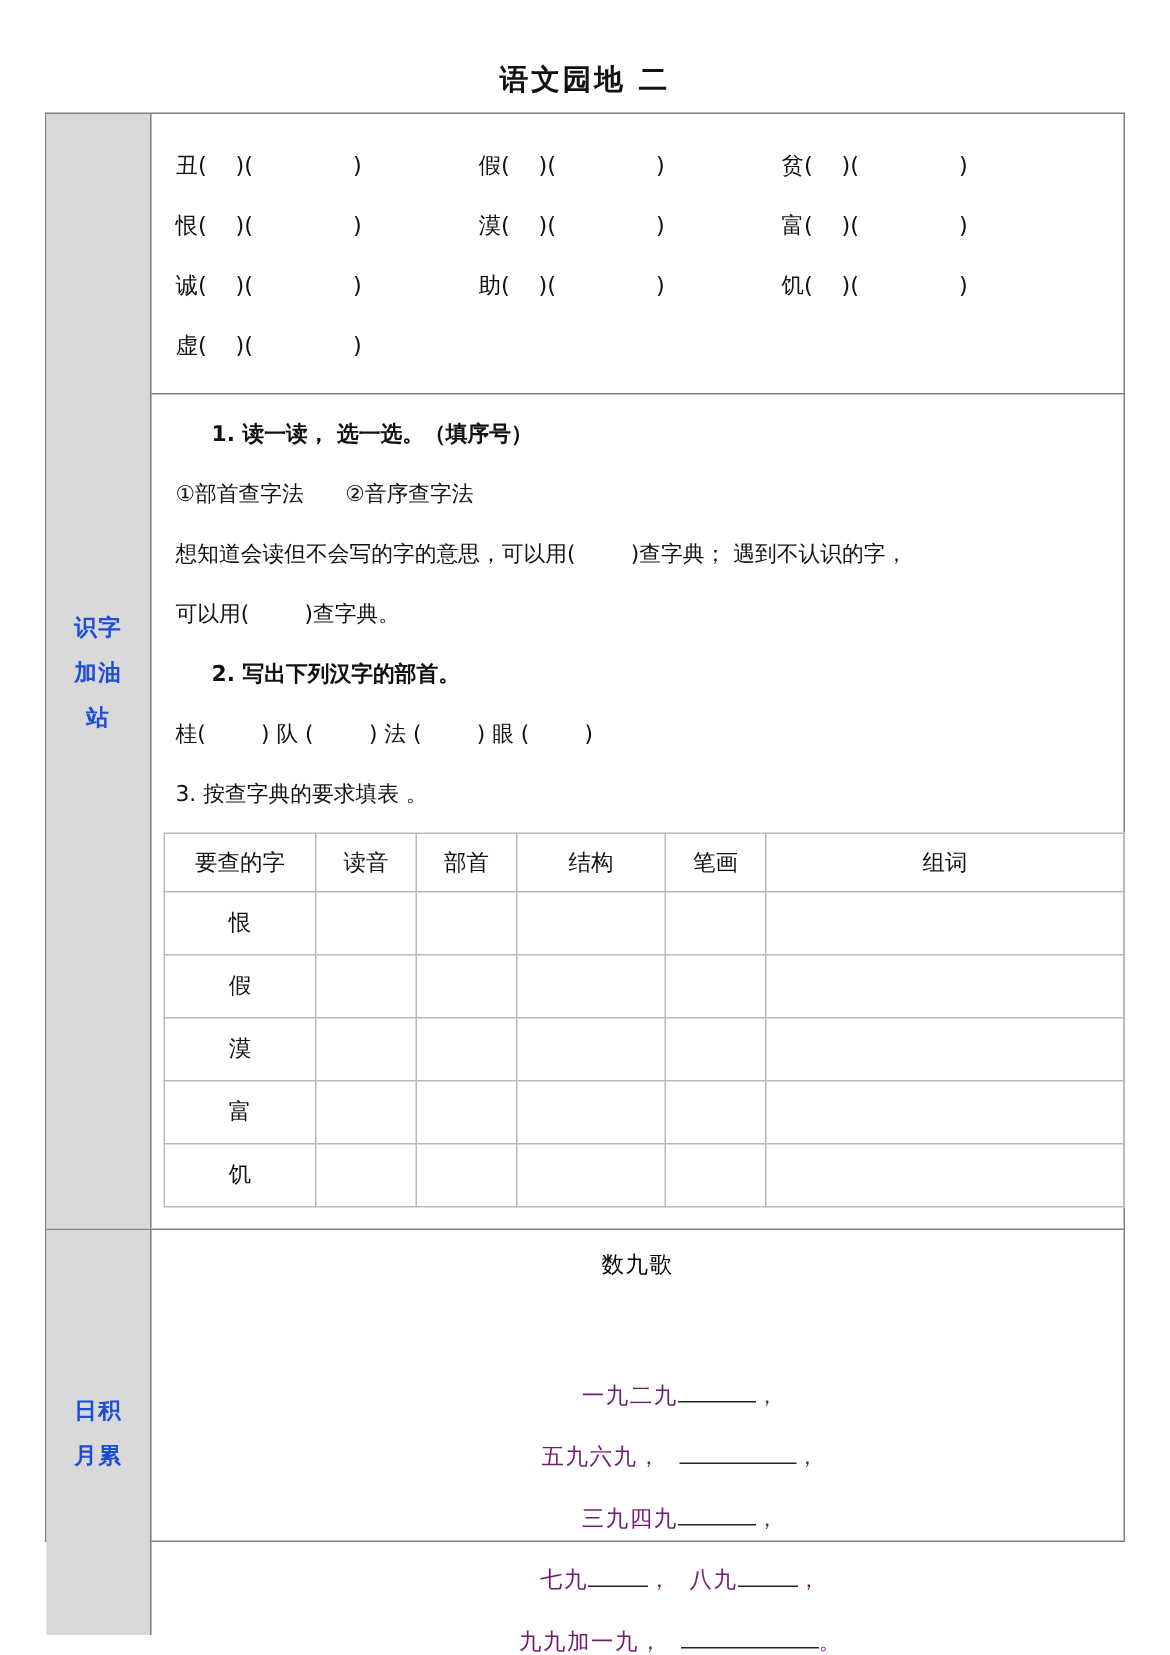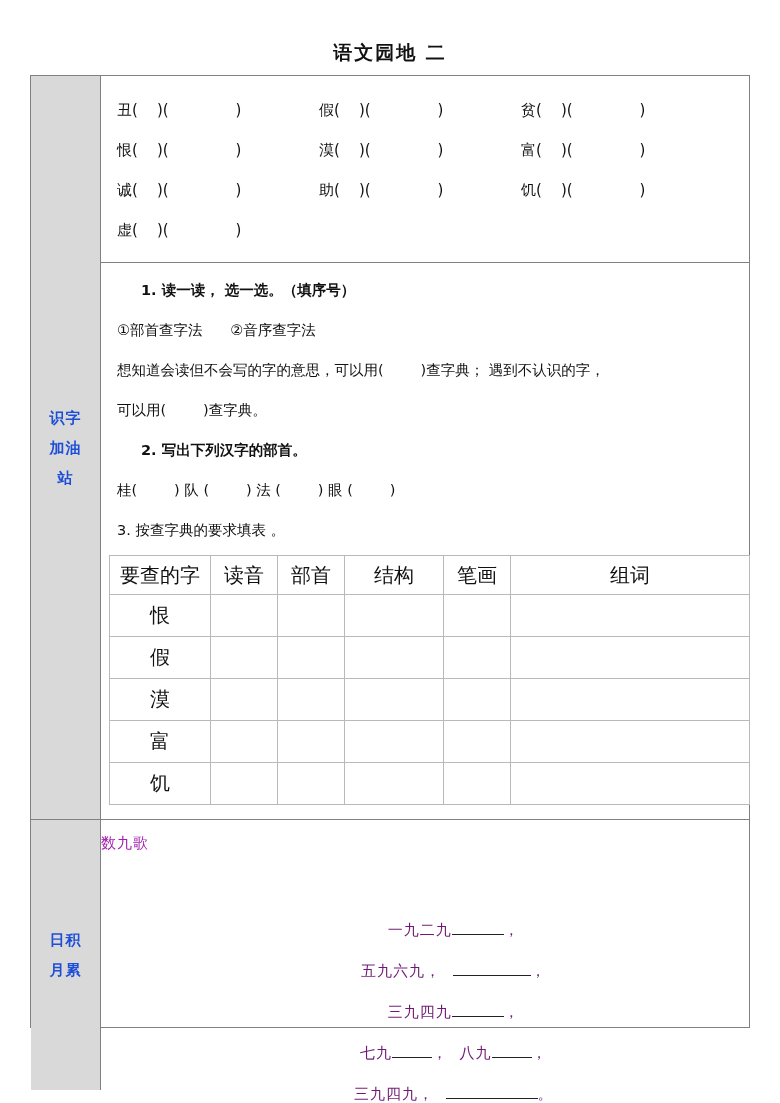--- a/index.html
+++ b/index.html
@@ -125,40 +125,41 @@
     border-collapse: collapse;
     margin: 6px 0 4px 8px;
     width: 634px;
     table-layout: fixed;
   }
   .dict-table th, .dict-table td {
     border: 1px solid #b9b9b9;
     height: 41px;
     text-align: center;
     vertical-align: middle;
-    font-size: 20px;
+    font-size: 15px;
     font-weight: normal;
     color: #111111;
     padding: 0;
   }
   .dict-table thead th { height: 38px; }
   .col-word  { width: 100px; }
   .col-yin   { width: 66px; }
   .col-bushou{ width: 66px; }
   .col-jiegou{ width: 98px; }
   .col-bihua { width: 66px; }
   .col-zuci  { width: 238px; }
 
   
   .band-poem .band-body {
     padding: 14px 0 16px 0;
   }
   .poem-title {
-    font-size: 15px;
-    color: #a21caf;
+    text-align: center;
+    font-size: 15px;
+    color: #000000;
     margin-bottom: 16px;
     letter-spacing: 1px;
   }
   .poem-line {
     text-align: center;
     font-size: 15px;
     color: #701a75;
     height: 41px;
     line-height: 41px;
     white-space: pre;
@@ -302,19 +303,19 @@
 
         <div class="poem-line">
           <span>三九四九</span><span class="blank-s"></span><span>，</span>
         </div>
 
         <div class="poem-line">
           <span>七九</span><span class="blank-m"></span><span>，  八九</span><span class="blank-m"></span><span>，</span>
         </div>
 
         <div class="poem-line">
-          <span>三九四九，  </span><span class="blank-xl"></span><span>。</span>
+          <span>九九加一九，  </span><span class="blank-xl"></span><span>。</span>
         </div>
       </div>
     </div>
 
   </div>
 </div>
 
 </body></html>

